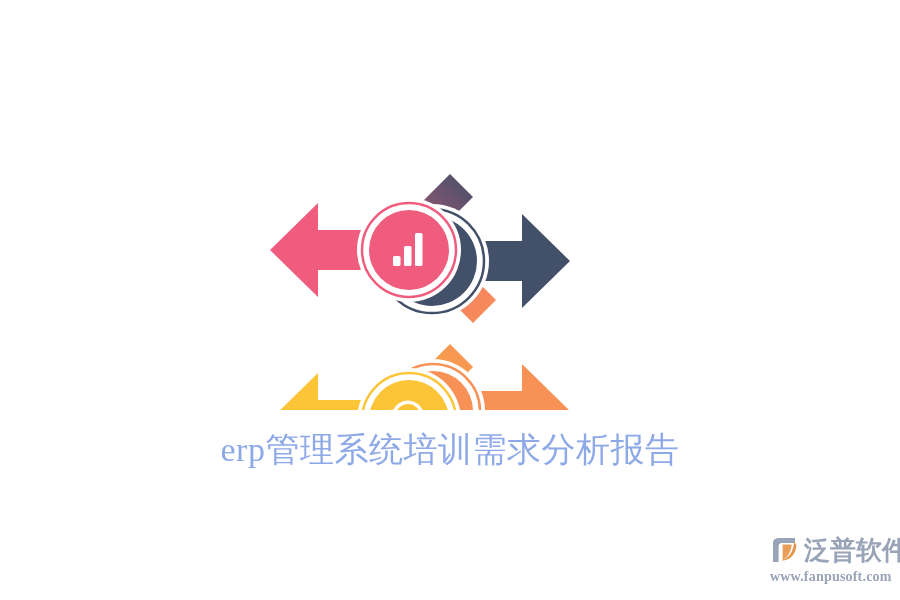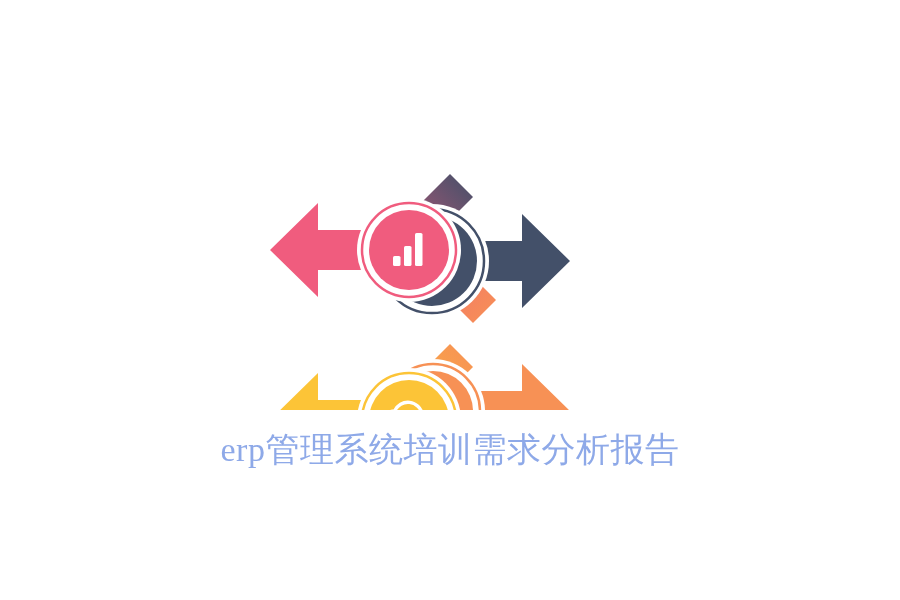--- a/index.html
+++ b/index.html
@@ -197,14 +197,25 @@
         <rect x="152" y="392" width="24" height="20" rx="2.4" fill="#ffffff" stroke="#45c4a8" stroke-width="2.4"></rect>
         <rect x="145" y="396" width="25" height="21" rx="2.6" fill="#ffffff" stroke="#45c4a8" stroke-width="2.4"></rect>
         <path d="M 148.5 413.8 L 154.5 404.5 L 158.8 410.2 L 161.8 406.6 L 166.8 413.8 Z" fill="#45c4a8"></path>
         <circle cx="164.6" cy="401.6" r="2.1" fill="#45c4a8"></circle>
       </g>
     </svg>
   </div>
 
   <div id="page-title">erp管理系统培训需求分析报告</div>
 
+  <div id="watermark">
+    <div id="wm-row">
+      <svg id="wm-mark" width="32" height="32" viewBox="0 0 32 32">
+        <path d="M 3 27 L 3 8 C 3 4.4 5.9 3 9 3 L 25 3 L 25 8 L 12 8 C 9.4 8 8.6 9.4 8.6 11.6 L 8.6 27 Z" fill="#9aa4b8"></path>
+        <path d="M 24 6 C 24 16 19.5 22.5 11.5 25.5 C 19 25.8 25.8 20 26.4 10.5 Z" fill="#e8954a"></path>
+        <path d="M 12.6 25.2 C 18 22 21.2 16.6 21.6 9.6 L 12.6 9.6 Z" fill="#e8954a" opacity="0.92"></path>
+      </svg>
+      <div id="wm-name">泛普软件</div>
+    </div>
+    <div id="wm-url">www.fanpusoft.com</div>
+  </div>
 
 </div>
 
 </body></html>

